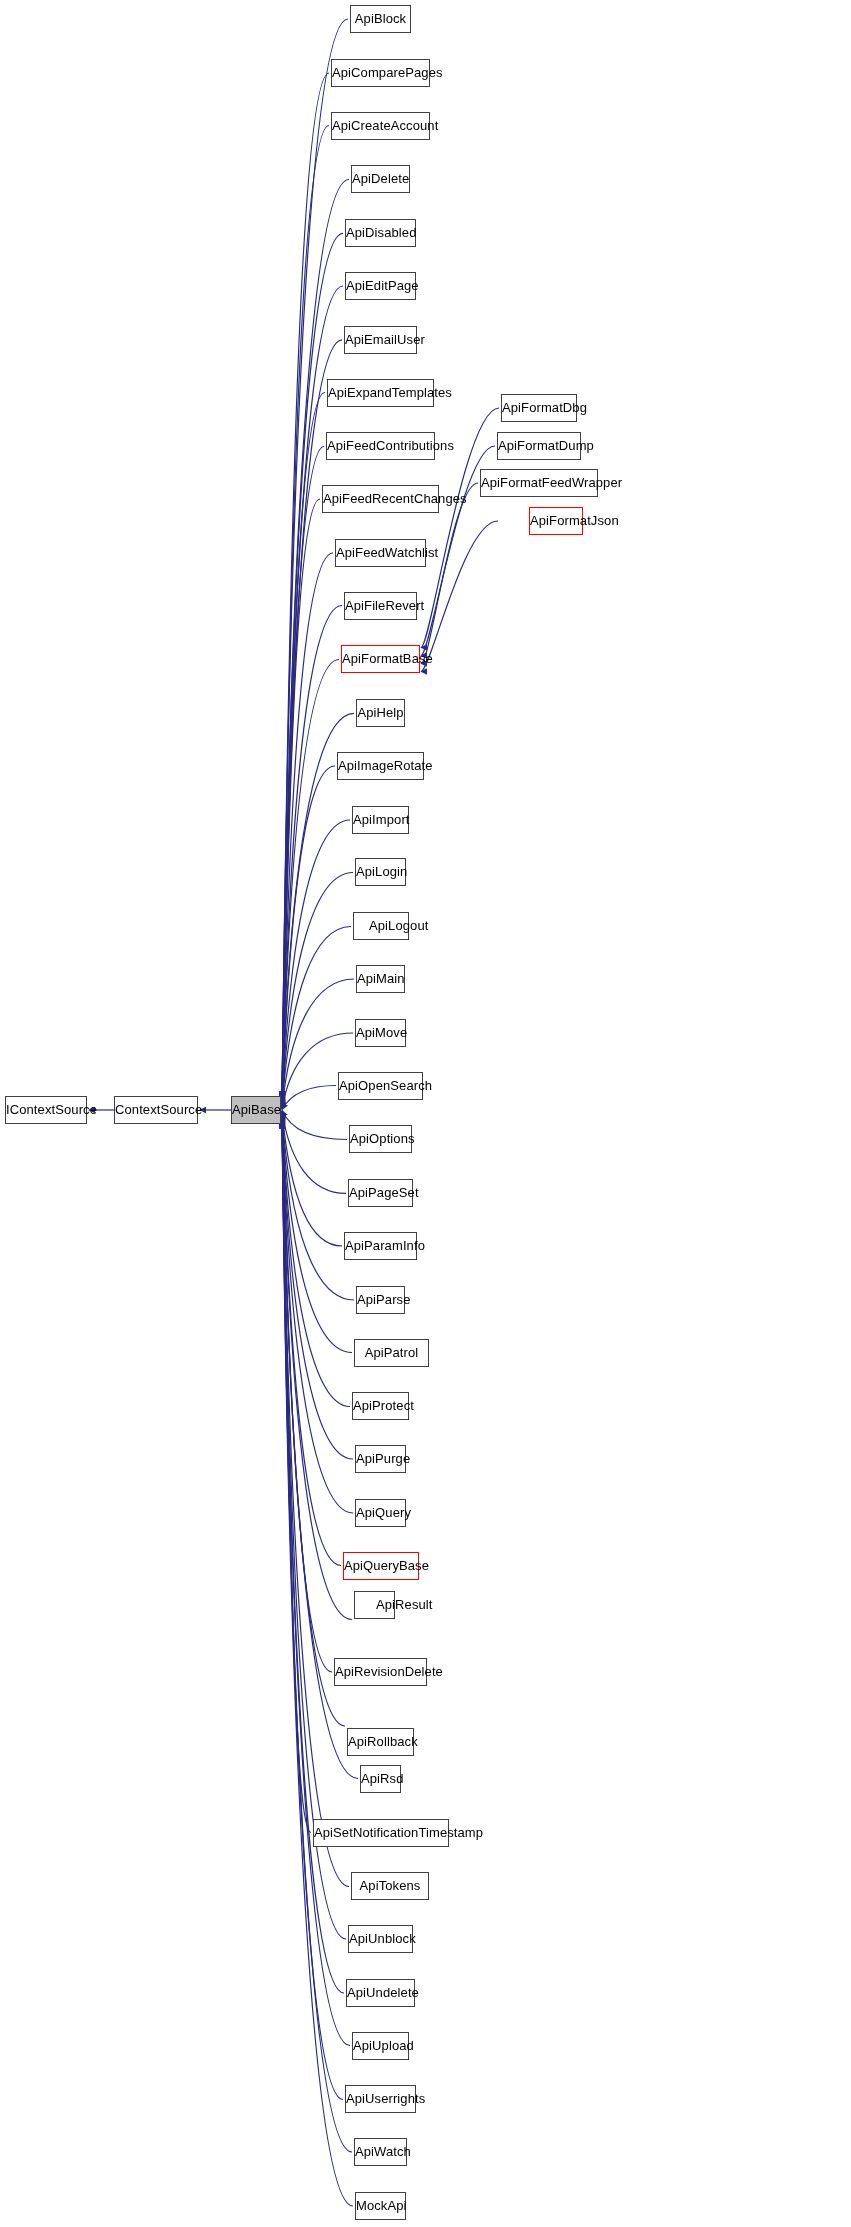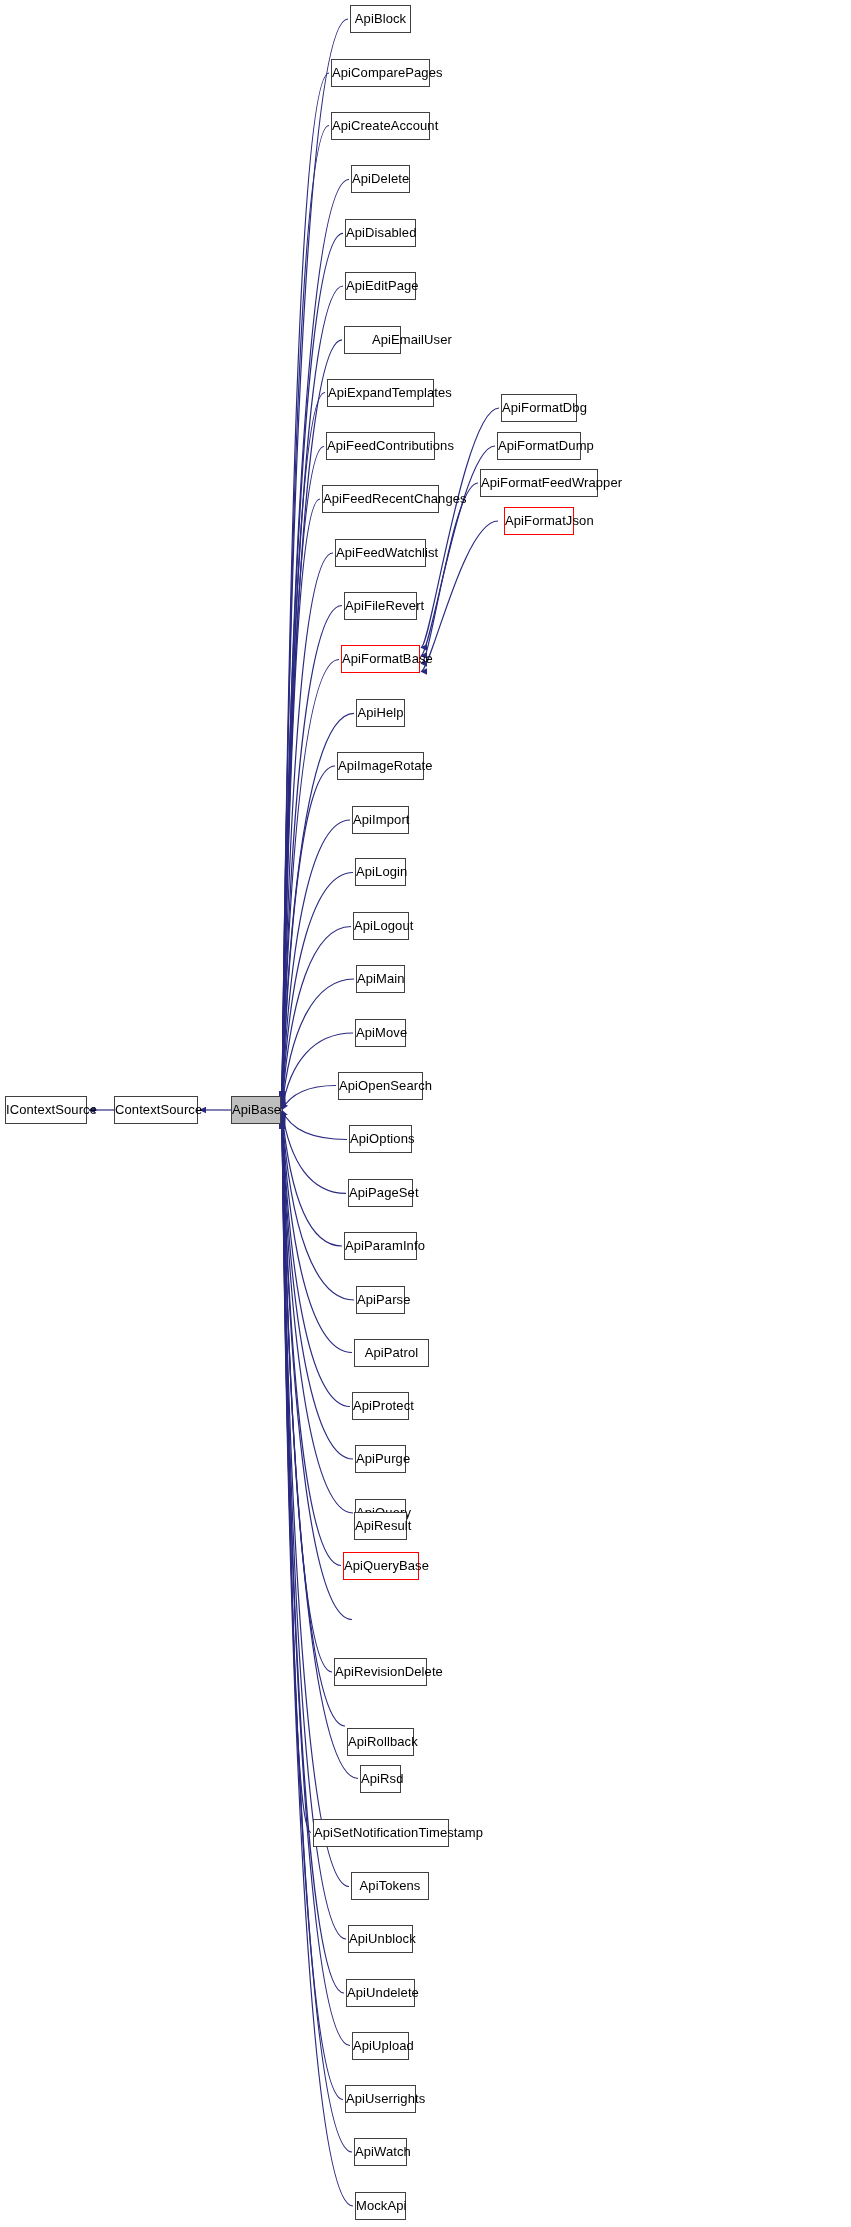--- a/index.html
+++ b/index.html
@@ -109,54 +109,54 @@
   <div id="nodes-layer">
       <div class="node" style="left: 5px; top: 1096px; width: 82px;"><span>IContextSource</span></div>
       <div class="node" style="left: 114px; top: 1096px; width: 84px;"><span>ContextSource</span></div>
       <div class="node root" style="left: 231px; top: 1096px; width: 50px;"><span>ApiBase</span></div>
       <div class="node" style="left: 350px; top: 5px; width: 61px;"><span>ApiBlock</span></div>
       <div class="node" style="left: 331px; top: 58.9649px; width: 99px;"><span>ApiComparePages</span></div>
       <div class="node" style="left: 331px; top: 111.51px; width: 99px;"><span>ApiCreateAccount</span></div>
       <div class="node" style="left: 351px; top: 165.475px; width: 59px;"><span>ApiDelete</span></div>
       <div class="node" style="left: 345px; top: 219.44px; width: 71px;"><span>ApiDisabled</span></div>
       <div class="node" style="left: 345px; top: 271.984px; width: 71px;"><span>ApiEditPage</span></div>
-      <div class="node" style="left: 344px; top: 325.949px; width: 57px; padding-left: 27px;"><span>ApiEmailUser</span></div>
+      <div class="node" style="left: 344px; top: 325.949px; width: 73px;"><span>ApiEmailUser</span></div>
       <div class="node" style="left: 327px; top: 359px; width: 107px; margin-top: 20px;"><span>ApiExpandTemplates</span></div>
       <div class="node" style="left: 326px; top: 432.459px; width: 109px;"><span>ApiFeedContributions</span></div>
       <div class="node" style="left: 322px; top: 485.004px; width: 117px;"><span>ApiFeedRecentChanges</span></div>
       <div class="node" style="left: 335px; top: 538.969px; width: 91px;"><span>ApiFeedWatchlist</span></div>
       <div class="node" style="left: 344px; top: 591.514px; width: 73px;"><span>ApiFileRevert</span></div>
       <div class="node highlight" style="left: 341px; top: 645.479px; width: 79px;"><span>ApiFormatBase</span></div>
       <div class="node" style="left: 356px; top: 699.444px; width: 49px;"><span>ApiHelp</span></div>
       <div class="node" style="left: 337px; top: 751.988px; width: 87px;"><span>ApiImageRotate</span></div>
       <div class="node" style="left: 352px; top: 805.953px; width: 57px;"><span>ApiImport</span></div>
       <div class="node" style="left: 355px; top: 858.498px; width: 51px;"><span>ApiLogin</span></div>
-      <div class="node" style="left: 353px; top: 912.463px; width: 56px;"><span>ApiLogout</span></div>
+      <div class="node" style="left: 353px; top: 912.463px; width: 56px; padding-left: 15px;"><span>ApiLogout</span></div>
       <div class="node" style="left: 356px; top: 965.008px; width: 49px;"><span>ApiMain</span></div>
       <div class="node" style="left: 355px; top: 1018.97px; width: 51px;"><span>ApiMove</span></div>
       <div class="node" style="left: 338px; top: 1071.52px; width: 85px;"><span>ApiOpenSearch</span></div>
       <div class="node" style="left: 349px; top: 1125.48px; width: 63px;"><span>ApiOptions</span></div>
       <div class="node" style="left: 348px; top: 1179.45px; width: 65px;"><span>ApiPageSet</span></div>
       <div class="node" style="left: 344px; top: 1231.99px; width: 73px;"><span>ApiParamInfo</span></div>
       <div class="node" style="left: 356px; top: 1285.96px; width: 49px;"><span>ApiParse</span></div>
       <div class="node" style="left: 354px; top: 1338.5px; width: 75px;"><span>ApiPatrol</span></div>
       <div class="node" style="left: 352px; top: 1392.47px; width: 57px;"><span>ApiProtect</span></div>
       <div class="node" style="left: 355px; top: 1445.01px; width: 51px;"><span>ApiPurge</span></div>
       <div class="node" style="left: 355px; top: 1498.98px; width: 51px;"><span>ApiQuery</span></div>
       <div class="node highlight" style="left: 343px; top: 1551.52px; width: 76px;"><span>ApiQueryBase</span></div>
-      <div class="node" style="left: 354px; top: 1512px; width: 53px;"><span>ApiResult</span></div>
+      <div class="node" style="left: 354px; top: 1591px; width: 41px; padding-left: 21px;"><span>ApiResult</span></div>
       <div class="node" style="left: 334px; top: 1658.03px; width: 93px;"><span>ApiRevisionDelete</span></div>
       <div class="node" style="left: 347px; top: 1712px; width: 67px; margin-top: 16px;"><span>ApiRollback</span></div>
       <div class="node" style="left: 360px; top: 1764.54px; width: 41px;"><span>ApiRsd</span></div>
       <div class="node" style="left: 313px; top: 1818.51px; width: 136px;"><span>ApiSetNotificationTimestamp</span></div>
       <div class="node" style="left: 351px; top: 1872.47px; width: 78px;"><span>ApiTokens</span></div>
       <div class="node" style="left: 348px; top: 1925.02px; width: 65px;"><span>ApiUnblock</span></div>
       <div class="node" style="left: 346px; top: 1978.98px; width: 69px;"><span>ApiUndelete</span></div>
       <div class="node" style="left: 352px; top: 2031.53px; width: 57px;"><span>ApiUpload</span></div>
       <div class="node" style="left: 345px; top: 2085.49px; width: 71px;"><span>ApiUserrights</span></div>
       <div class="node" style="left: 354px; top: 2138.04px; width: 53px;"><span>ApiWatch</span></div>
       <div class="node" style="left: 355px; top: 2192px; width: 51px;"><span>MockApi</span></div>
       <div class="node" style="left: 501px; top: 394px; width: 76px;"><span>ApiFormatDbg</span></div>
       <div class="node" style="left: 497px; top: 432px; width: 84px;"><span>ApiFormatDump</span></div>
       <div class="node" style="left: 480px; top: 469px; width: 118px;"><span>ApiFormatFeedWrapper</span></div>
-      <div class="node highlight" style="left: 504px; top: 507px; width: 70px;"><span>ApiFormatJson</span></div>
+      <div class="node highlight" style="left: 529px; top: 507px; width: 54px;"><span>ApiFormatJson</span></div>
     </div>
 </div>
 
 </body></html>

